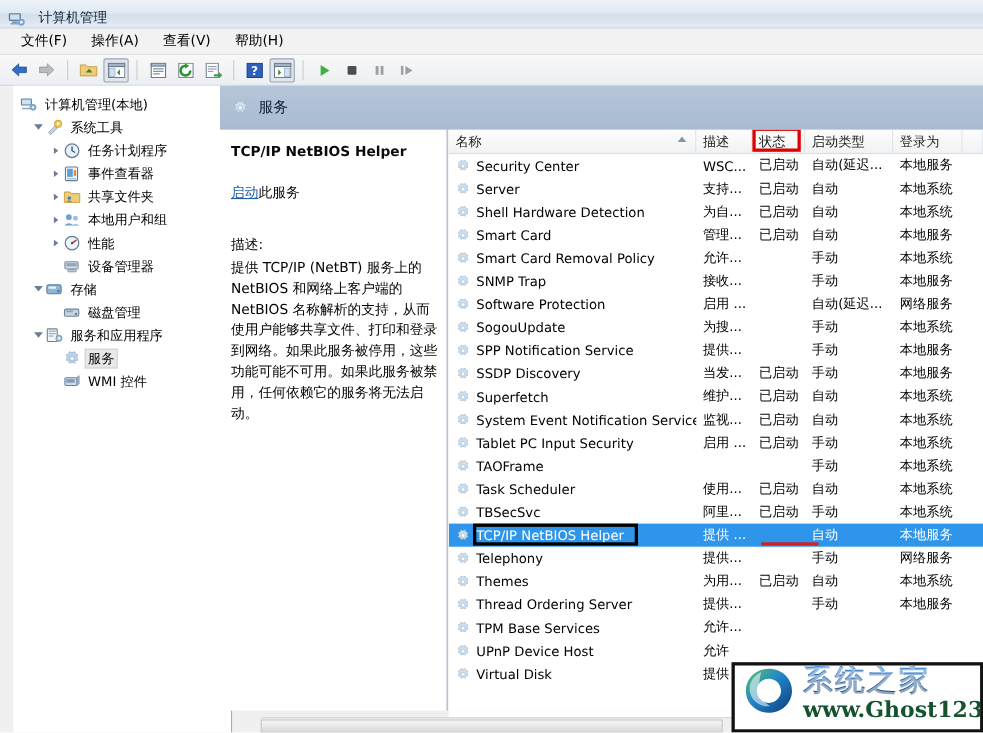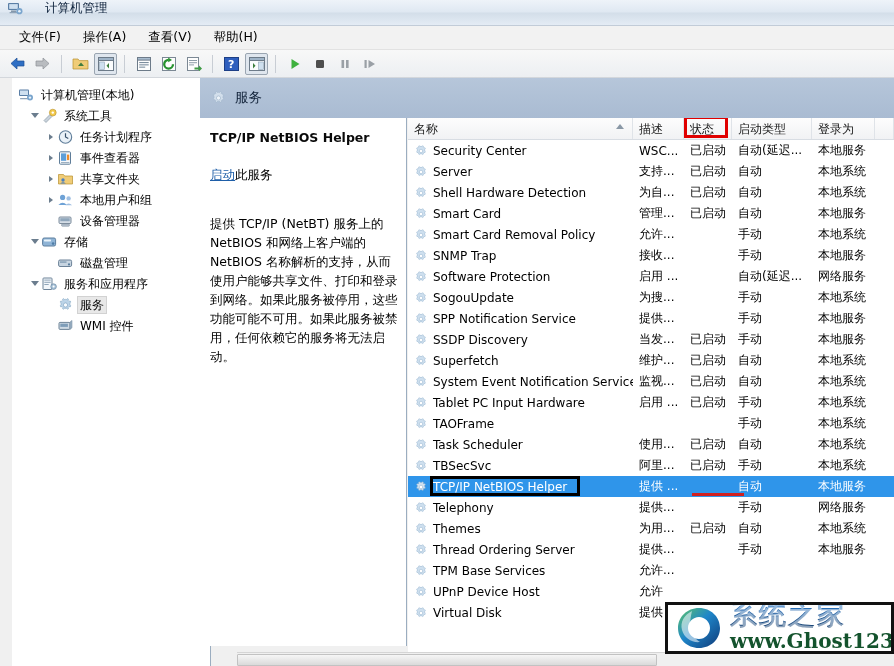--- a/index.html
+++ b/index.html
@@ -11,21 +11,21 @@
     color: #000;
     overflow: hidden;
   }
   #app { position: relative; width: 894px; height: 666px; background: #f0f0f0; }
 
   
   .titlebar {
     position: absolute; left: 0; top: 0; width: 894px; height: 26px;
     background: linear-gradient(180deg, #eef3f9 0%, #dfe8f2 48%, #d3dee9 52%, #e4ecf5 100%);
     border-bottom: 1px solid #c2ccd8;
-    display: flex; align-items: flex-start; padding-left: 7px; gap: 22px;
+    display: flex; align-items: flex-end; padding-left: 7px; gap: 12px;
   }
   .tb-icon { width: 16px; height: 16px; position: relative; flex: 0 0 auto; }
   .titletext { font-size: 12.5px; color: #10243e; }
 
   
   .menubar {
     position: absolute; left: 0; top: 26px; width: 894px; height: 24px;
     background: #f2f2f2; border-bottom: 1px solid #e2e2e2;
     display: flex; align-items: center; padding-left: 8px;
   }
@@ -113,23 +113,23 @@
     position: absolute; left: 22px; top: 0px; width: 150px; height: 20px;
     border: 3px solid #000000; pointer-events: none;
   }
   .anno-underline {
     position: absolute; left: 284px; top: 17px; width: 52px; height: 3px;
     background: #d02020; pointer-events: none;
   }
 
   
   .watermark {
-    position: absolute; left: 665px; top: 602px; width: 229px; height: 52px;
+    position: absolute; left: 665px; top: 602px; width: 229px; height: 64px;
     background: #ffffff; border: 3px solid #111; overflow: hidden;
-    display: flex; align-items: flex-end; padding-left: 6px; gap: 6px;
+    display: flex; align-items: flex-start; padding-left: 6px; gap: 6px;
   }
   .wm-logo { width: 50px; height: 46px; flex: 0 0 50px; }
   .wm-text { display: flex; flex-direction: column; line-height: 1; }
   .wm-cn {
     font-size: 27px; font-weight: bold; letter-spacing: 2px;
     background: linear-gradient(180deg,#2f7fd0 0%, #17406f 100%);
     -webkit-background-clip: text; background-clip: text; color: transparent;
     text-shadow: 0 1px 0 rgba(255,255,255,.5);
   }
   .wm-url { font-family: "DejaVu Serif","Liberation Serif",serif; font-size: 20px; font-weight: bold; color: #14532d; margin-top: 3px; }
@@ -342,20 +342,33 @@
           <svg width="17" height="16" viewBox="0 0 17 16">
             <circle cx="5.6" cy="5.4" r="2.6" fill="#6ea2d6"></circle>
             <path d="M1.4 13 q4.2 -4.3 8.4 0 Z" fill="#6ea2d6"></path>
             <circle cx="11.6" cy="6.4" r="2.2" fill="#9fbfe2"></circle>
             <path d="M8.3 13.2 q3.3 -3.6 6.8 0 Z" fill="#9fbfe2"></path>
           </svg>
         </span>
         <span class="tlabel">本地用户和组</span>
       </div>
 
+      <div class="tree-row" style="padding-left:28px">
+        <span class="tw">
+            <span class="tri"></span>
+          </span>
+        <span class="ticon">
+          <svg width="17" height="16" viewBox="0 0 17 16">
+            <circle cx="8.5" cy="8" r="6.2" fill="#eef3f8" stroke="#5f7d99" stroke-width="1.1"></circle>
+            <path d="M8.5 8 L12.4 5.2" stroke="#c0392b" stroke-width="1.4"></path>
+            <circle cx="8.5" cy="8" r="1.1" fill="#37506a"></circle>
+          </svg>
+        </span>
+        <span class="tlabel">性能</span>
+      </div>
 
       <div class="tree-row" style="padding-left:28px">
         <span class="tw"></span>
         <span class="ticon">
           <svg width="17" height="16" viewBox="0 0 17 16">
             <rect x="2" y="4" width="12" height="6.5" rx="1" fill="#d4dde6" stroke="#7c8c9c"></rect>
             <rect x="3.3" y="5.2" width="9.4" height="3" fill="#8fa6bb"></rect>
             <rect x="4.6" y="11" width="7.8" height="2.2" rx=".7" fill="#b9c6d2" stroke="#7c8c9c" stroke-width=".6"></rect>
           </svg>
         </span>
@@ -439,20 +452,21 @@
       </svg>
     </span>
     <span class="hdrband-title">服务</span>
   </div>
 
   <div class="detailpane">
     <div class="d-title">TCP/IP NetBIOS Helper</div>
     <div class="d-action">
       <a href="#">启动</a><span>此服务</span>
     </div>
+    <div class="d-desc-label">描述:</div>
     <div class="d-desc-body">提供 TCP/IP (NetBT) 服务上的 NetBIOS 和网络上客户端的 NetBIOS 名称解析的支持，从而使用户能够共享文件、打印和登录到网络。如果此服务被停用，这些功能可能不可用。如果此服务被禁用，任何依赖它的服务将无法启动。</div>
   </div>
 
   <div class="listpane">
 
     <div class="lhead">
       <div class="hc c-name">
         <span>名称</span>
         <span class="sortarrow"></span>
       </div>
@@ -632,21 +646,21 @@
           <div class="cell c-start">自动</div>
           <div class="cell c-logon">本地系统</div>
           <div class="cell c-tail"></div>
         </div>
         <div class="row">
           <div class="cell name c-name">
             <span class="gear"><svg width="14" height="14" viewBox="0 0 17 16">
                 <path d="M8.5 2.3 l1.1 .25 .75 -1 1.15 .67 -.3 1.2 .82 .82 1.2 -.3 .67 1.15 -1 .75 .25 1.1 -.25 1.1 1 .75 -.67 1.15 -1.2 -.3 -.82 .82 .3 1.2 -1.15 .67 -.75 -1 -1.1 .25 -1.1 -.25 -.75 1 -1.15 -.67 .3 -1.2 -.82 -.82 -1.2 .3 -.67 -1.15 1 -.75 -.25 -1.1 .25 -1.1 -1 -.75 .67 -1.15 1.2 .3 .82 -.82 -.3 -1.2 1.15 -.67 .75 1 Z" fill="#cfe0ef" stroke="#8fb0cc" stroke-width=".6"></path>
                 <circle cx="8.5" cy="8" r="2.1" fill="#ffffff" stroke="#8fb0cc" stroke-width=".6"></circle>
               </svg></span>
-            <span>Tablet PC Input Hardware</span>
+            <span>Tablet PC Input Security</span>
           </div>
           <div class="cell c-desc">启用 ...</div>
           <div class="cell c-state">已启动</div>
           <div class="cell c-start">手动</div>
           <div class="cell c-logon">本地系统</div>
           <div class="cell c-tail"></div>
         </div>
         <div class="row">
           <div class="cell name c-name">
             <span class="gear"><svg width="14" height="14" viewBox="0 0 17 16">

